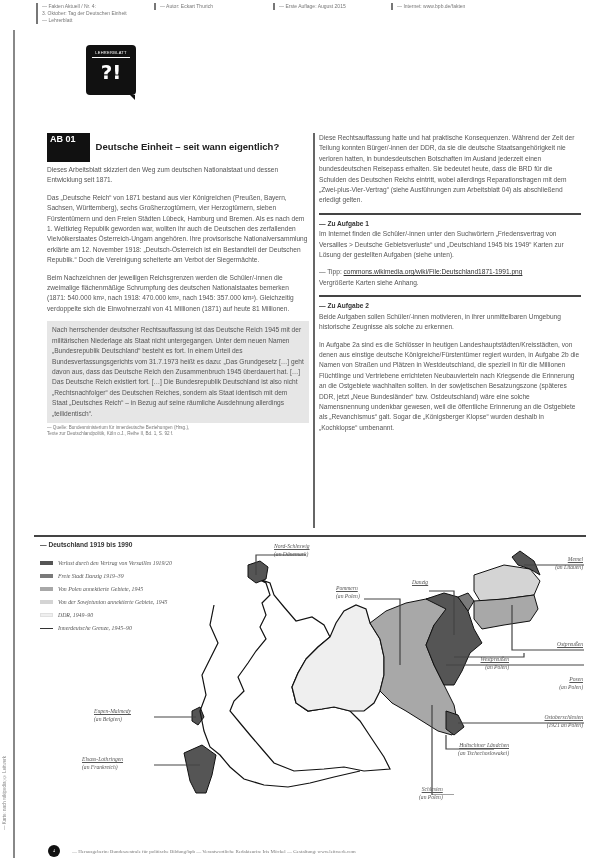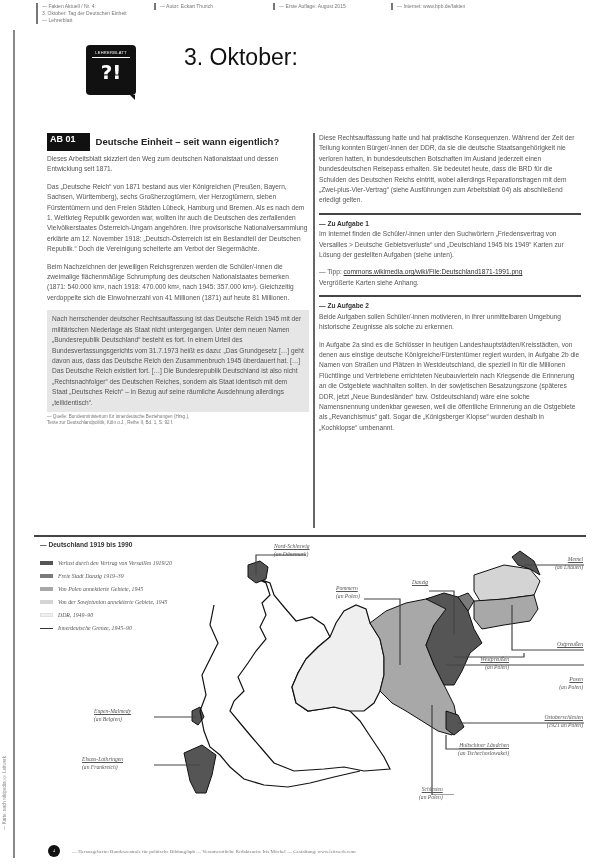--- a/index.html
+++ b/index.html
@@ -20,21 +20,21 @@
   .header-icon .sym { font-family: "DejaVu Sans", sans-serif; font-size: 20px; font-weight: bold; line-height: 28px; }
   .header-icon .tail { position: absolute; left: 44px; bottom: -5px; width: 0; height: 0; border-left: 5px solid transparent; border-top: 5px solid #111; }
   .title { position: absolute; left: 184px; top: 45px; font-size: 23px; line-height: 24px; color: #111; font-weight: normal; }
 
   .col { position: absolute; font-size: 6.6px; line-height: 10.4px; color: #555; text-align: left; }
   .col-left { left: 47px; top: 133px; width: 262px; }
   .col-right { left: 313px; top: 133px; width: 268px; border-left: 2px solid #666; padding-left: 4px; height: 395px; }
   .col p { margin-bottom: 7px; }
 
   .ab-head { display: flex; align-items: center; margin-bottom: 3px; }
-  .ab-badge { background: #111; color: #fff; font-weight: bold; font-size: 9px; padding: 1px 14px 6px 3px; line-height: 11px; }
+  .ab-badge { background: #111; color: #fff; font-weight: bold; font-size: 9px; padding: 1px 14px 17px 3px; line-height: 11px; }
   .ab-title { font-weight: bold; font-size: 9.5px; color: #222; margin-left: 6px; }
 
   .quote { background: #e6e6e6; padding: 4px 5px; margin-top: 2px; margin-bottom: 2px; }
   .source { font-size: 4.6px; line-height: 6px; color: #777; margin-top: 2px; }
 
   .sep { border-top: 2px solid #444; margin: 7px 0 4px 0; }
   .subhead { font-weight: bold; color: #333; font-size: 6.6px; }
   .link { color: #333; text-decoration: underline; }
 
   .map-area { position: absolute; left: 34px; top: 535px; width: 555px; height: 260px; }
@@ -71,21 +71,20 @@
 </div>
 
 <div class="leftrule"></div>
 
 <div class="header-icon">
   <div class="lab">LEHRERBLATT</div>
   <div class="sym">?!</div>
   <div class="tail"></div>
 </div>
 <h1 class="title">
-  <div>3. Oktober:</div>
 </h1>
 
 <div class="col col-left">
   <div class="ab-head">
     <span class="ab-badge">AB 01</span>
     <span class="ab-title">Deutsche Einheit – seit wann eigentlich?</span>
   </div>
   <p>Dieses Arbeitsblatt skizziert den Weg zum deutschen Nationalstaat und dessen Entwicklung seit 1871.</p>
   <p>Das „Deutsche Reich“ von 1871 bestand aus vier Königreichen (Preußen, Bayern, Sachsen, Württemberg), sechs Großherzogtümern, vier Herzogtümern, sieben Fürstentümern und den Freien Städten Lübeck, Hamburg und Bremen. Als es nach dem 1. Weltkrieg Republik geworden war, wollten ihr auch die Deutschen des zerfallenden Vielvölkerstaates Österreich-Ungarn angehören. Ihre provisorische Nationalversammlung erklärte am 12. November 1918: „Deutsch-Österreich ist ein Bestandteil der Deutschen Republik.“ Doch die Vereinigung scheiterte am Verbot der Siegermächte.</p>
   <p>Beim Nachzeichnen der jeweiligen Reichsgrenzen werden die Schüler/-innen die zweimalige flächenmäßige Schrumpfung des deutschen Nationalstaates bemerken (1871: 540.000 km², nach 1918: 470.000 km², nach 1945: 357.000 km²). Gleichzeitig verdoppelte sich die Einwohnerzahl von 41 Millionen (1871) auf heute 81 Millionen.</p>

